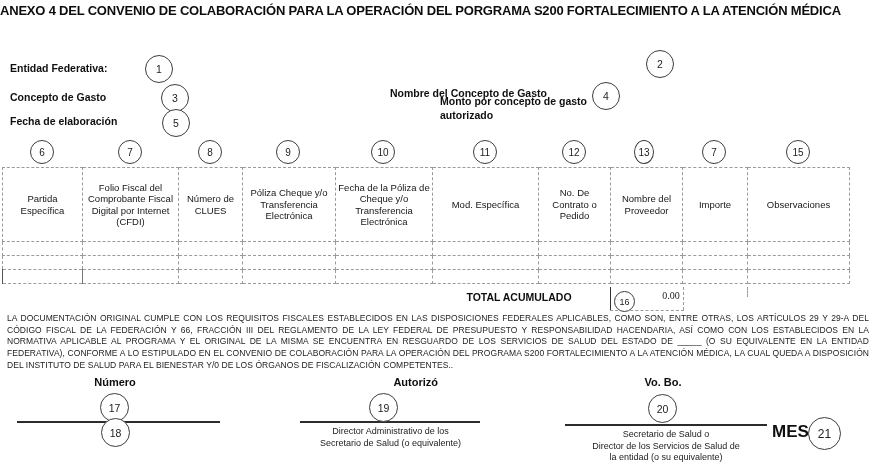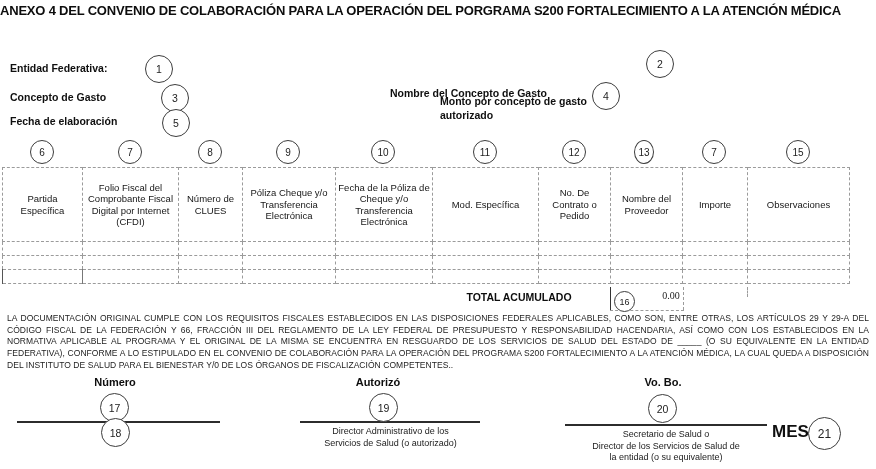--- a/index.html
+++ b/index.html
@@ -143,26 +143,26 @@
   <div class="dashv" style="left:747px;top:287px;height:10px;"></div>
   <div class="dashh" style="left:610px;top:310px;width:74px;"></div>
 
   <div id="legal">LA DOCUMENTACIÓN ORIGINAL CUMPLE CON LOS REQUISITOS FISCALES ESTABLECIDOS EN LAS DISPOSICIONES FEDERALES APLICABLES, COMO SON, ENTRE OTRAS, LOS ARTÍCULOS 29 Y 29-A DEL CÓDIGO FISCAL DE LA FEDERACIÓN Y 66, FRACCIÓN III DEL REGLAMENTO DE LA LEY FEDERAL DE PRESUPUESTO Y RESPONSABILIDAD HACENDARIA, ASÍ COMO CON LOS ESTABLECIDOS EN LA NORMATIVA APLICABLE AL PROGRAMA Y EL ORIGINAL DE LA MISMA SE ENCUENTRA EN RESGUARDO DE LOS SERVICIOS DE SALUD DEL ESTADO DE _____ (O SU EQUIVALENTE EN LA ENTIDAD FEDERATIVA), CONFORME A LO ESTIPULADO EN EL CONVENIO DE COLABORACIÓN PARA LA OPERACIÓN DEL PROGRAMA S200 FORTALECIMIENTO A LA ATENCIÓN MÉDICA, LA CUAL QUEDA A DISPOSICIÓN DEL INSTITUTO DE SALUD PARA EL BIENESTAR Y/0 DE LOS ÓRGANOS DE FISCALIZACIÓN COMPETENTES..</div>
 
   <div class="sig-head" style="left:55px;top:376px;">Número</div>
   <div class="circle" style="left:100px;top:393px;width:29px;height:29px;">17</div>
   <div class="hline" style="left:17px;top:421px;width:203px;"></div>
   <div class="circle" style="left:101px;top:418px;width:29px;height:29px;">18</div>
 
-  <div class="sig-head" style="left:318px;top:376px;">Autorizó</div>
+  <div class="sig-head" style="left:318px;top:376px;text-align:right;">Autorizó</div>
   <div class="circle" style="left:369px;top:393px;width:29px;height:29px;">19</div>
   <div class="hline" style="left:300px;top:421px;width:180px;"></div>
   <div class="sig-sub" style="left:293px;top:426px;width:195px;">
     <div>Director Administrativo de los</div>
-    <div>Servicios de Salud (o autorizado)</div>
+    <div>Secretario de Salud (o equivalente)</div>
   </div>
 
   <div class="sig-head" style="left:603px;top:376px;">Vo. Bo.</div>
   <div class="circle" style="left:648px;top:394px;width:29px;height:29px;">20</div>
   <div class="hline" style="left:565px;top:424px;width:202px;"></div>
   <div class="sig-sub" style="left:568px;top:429px;width:196px;">
     <div>Secretario de Salud o</div>
     <div>Director de los Servicios de Salud de</div>
     <div>la entidad (o su equivalente)</div>
   </div>

